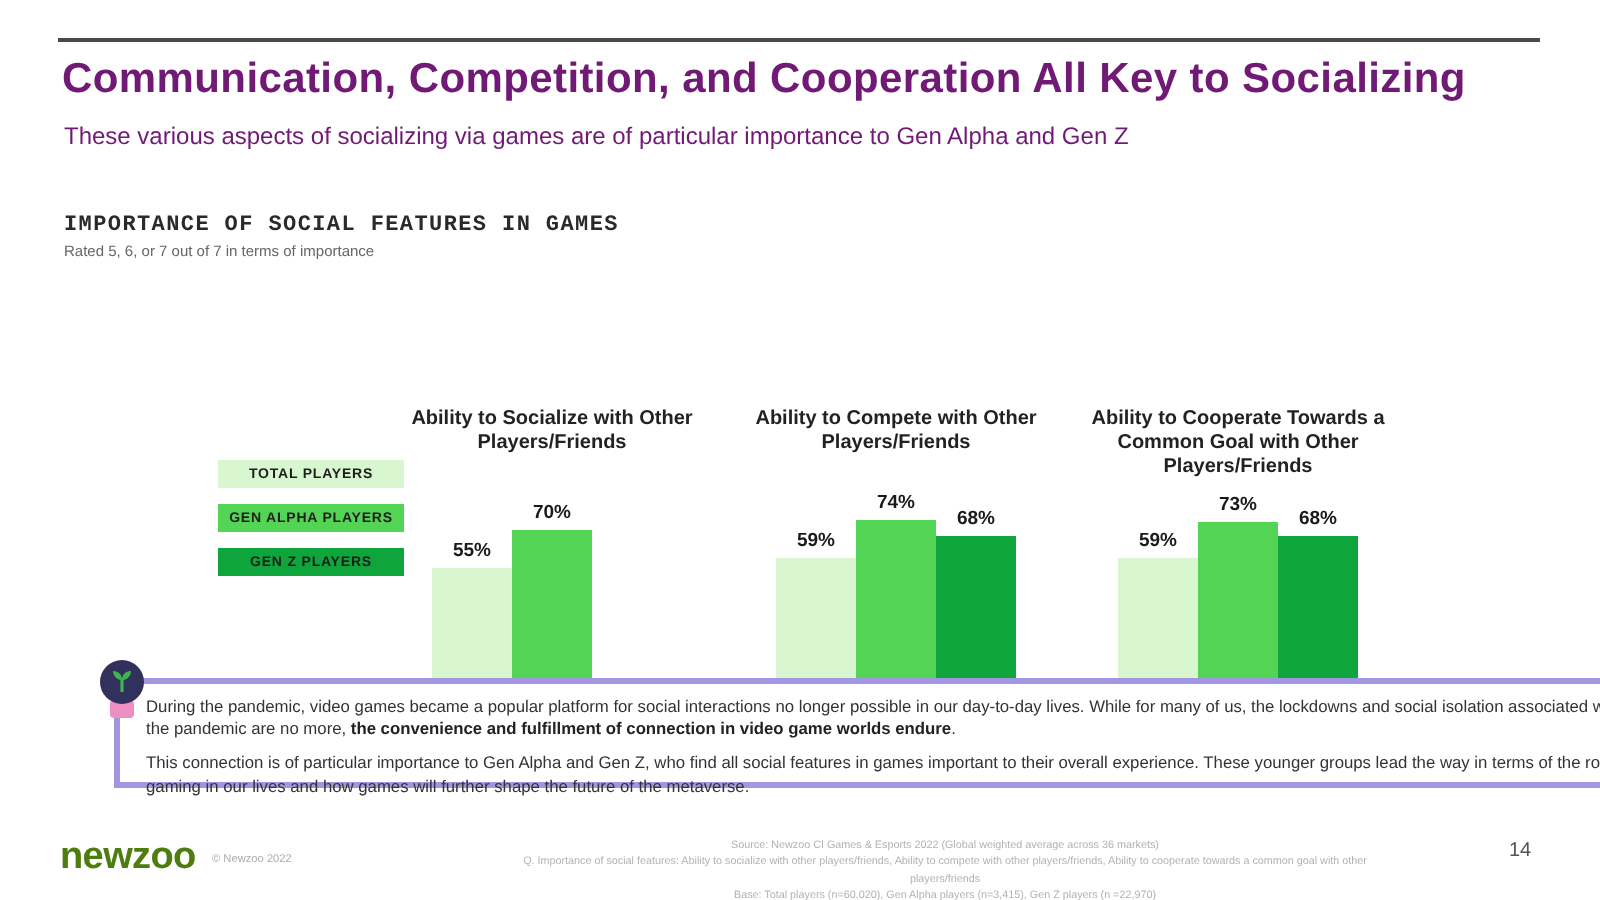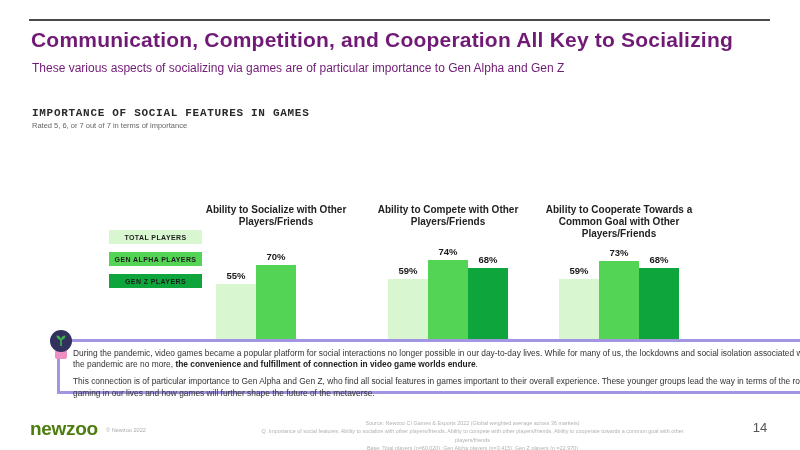--- a/index.html
+++ b/index.html
@@ -46,21 +46,21 @@
   .bulb svg { position:absolute; left:0; top:0; }
   .bulb-base { position:absolute; left:55px; top:350px; width:12px; height:9px;
                background:#ee8fc3; border-radius:2px; z-index:2; }
 
   .logo { position:absolute; left:30px; top:418px; font-size:19px; font-weight:bold;
           letter-spacing:-0.3px; }
   .copyright { position:absolute; left:106px; top:427px; font-size:5.6px; color:#ababab; }
   .source { position:absolute; left:245px; top:419px; width:455px; text-align:center;
             font-size:5.4px; line-height:1.55; color:#b2b2b2; }
   .page-num { position:absolute; left:748px; top:420px; width:24px; text-align:center;
-              font-size:13px; color:#555; }
+              font-size:10px; color:#555; }
 </style>
 </head>
 <body>
 
 <div class="slide">
 
   <div class="top-rule"></div>
 
   <h1 class="title">Communication, Competition, and Cooperation All Key to Socializing</h1>
   <div class="subtitle">These various aspects of socializing via games are of particular importance to Gen Alpha and Gen Z</div>

